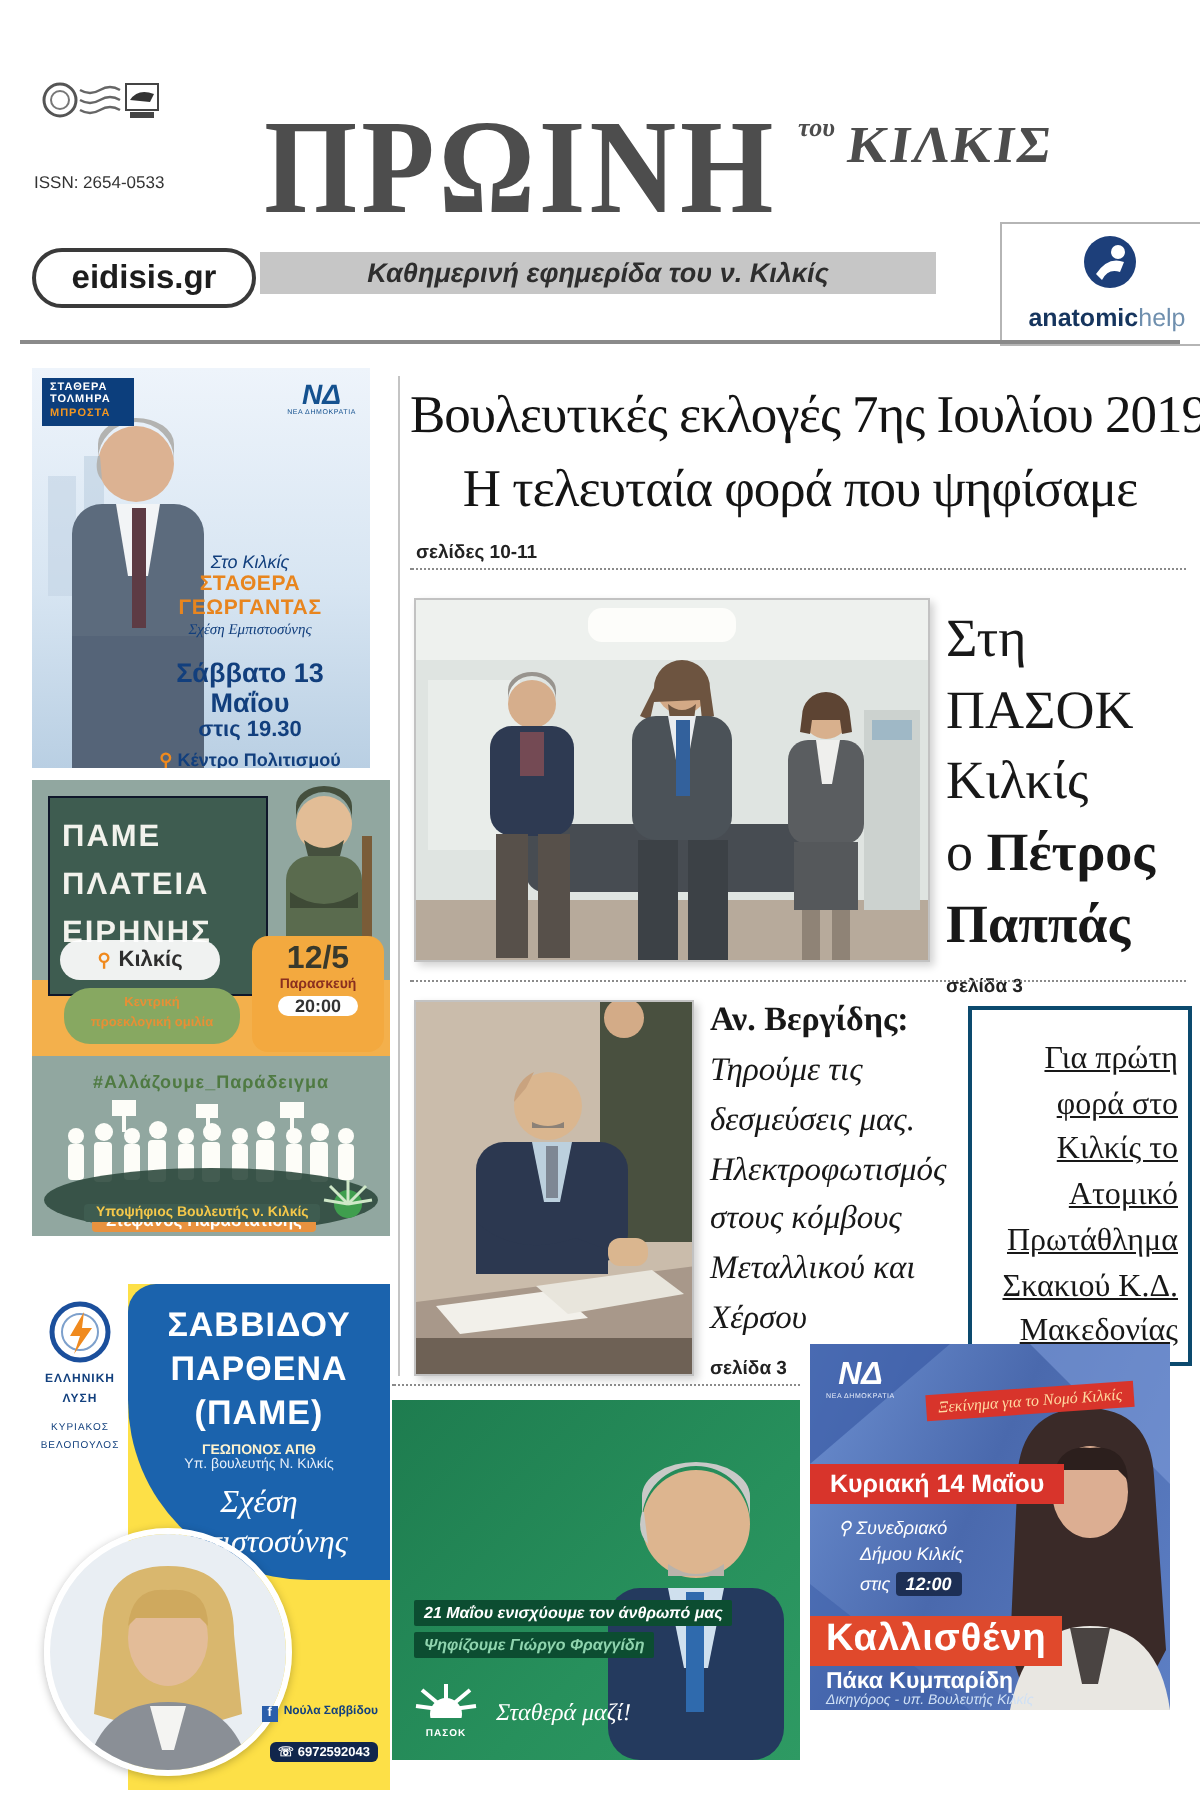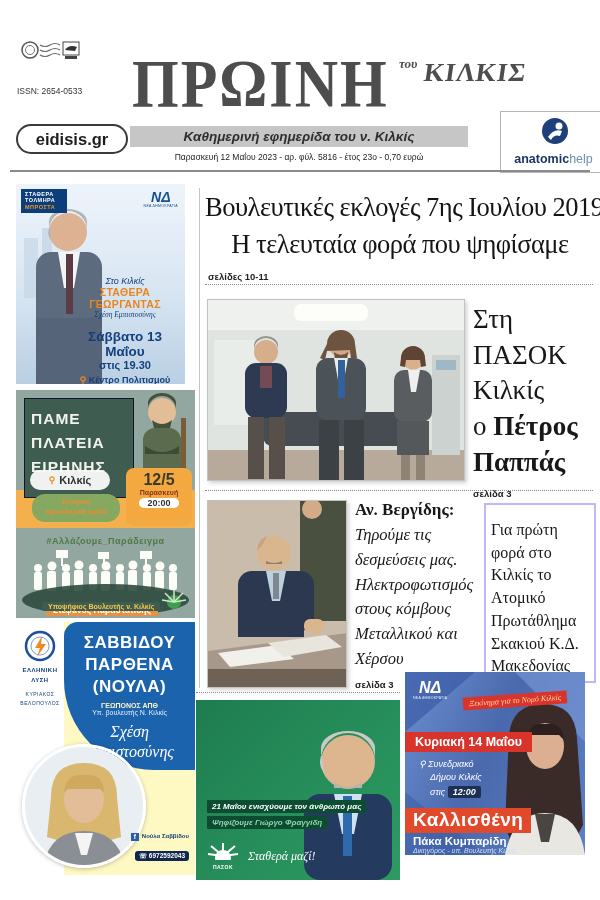--- a/index.html
+++ b/index.html
@@ -25,21 +25,21 @@
   .dotted { border-bottom:1.5px dotted #8a8a8a; }
   .vline { background:#c4c4c4; }
 
   
   .lead-line { font-family:"Liberation Serif", serif; font-size:26.5px; color:#141414; text-align:center; letter-spacing:-0.5px; white-space:nowrap; }
   .pagelabel { font-size:9.5px; font-weight:bold; color:#222; }
   .vipe-line { font-family:"Liberation Serif", serif; font-size:27px; color:#181818; line-height:1.32; }
   .photo { border:1px solid #c2c2c2; box-shadow:2px 2px 4px rgba(0,0,0,.18); overflow:hidden; background:#ddd; }
   .verg-name { font-family:"Liberation Serif", serif; font-size:17px; font-weight:bold; color:#181818; }
   .verg-quote { font-family:"Liberation Serif", serif; font-size:16.5px; font-style:italic; color:#181818; line-height:1.5; margin-top:3px; }
-  .chessbox { border:2px solid #c4b5fd; background:#fff; text-align:left; font-family:"Liberation Serif", serif; font-size:16px; color:#181818; line-height:1.42; padding:14px 5px; }
+  .chessbox { border:2px solid #0c4a6e; background:#fff; text-align:right; font-family:"Liberation Serif", serif; font-size:16px; color:#181818; line-height:1.42; padding:14px 5px;text-decoration:underline; }
 
   
   .ad-g { background:linear-gradient(180deg,#eef4fb 0%,#d7e5f2 55%,#b9cfe3 100%); overflow:hidden; }
   .g-badge { background:#0c3e7c; width:46px; padding:2px 0 3px 4px; line-height:1.15; }
   .g-badge div { font-size:5.5px; font-weight:bold; color:#fff; letter-spacing:.5px; }
   .g-badge .org { color:#f19622; }
   .nd-blue { color:#14518f; font-weight:bold; font-style:italic; font-size:14px; line-height:1; }
   .nd-sub-blue { color:#14518f; font-size:3.5px; letter-spacing:.3px; }
   .g-text { text-align:center; color:#123f7d; }
   .g-intro { font-size:9px; font-style:italic; }
@@ -60,21 +60,21 @@
   .p-date { font-size:16px; font-weight:900; color:#39392c; }
   .p-day { font-size:7px; font-weight:bold; color:#8a2f1f; }
   .p-time { background:#fff; border-radius:7px; width:40px; margin:2px auto 0; font-size:9px; font-weight:bold; color:#333; }
   .p-pill-green { background:#87a861; border-radius:13px; text-align:center; color:#e88f35; font-weight:bold; font-size:6.5px; line-height:1.5; padding-top:3px; }
   .p-hash { text-align:center; font-size:9px; font-weight:bold; color:#4f7a42; letter-spacing:.5px; }
   .p-ellipse { background:#2f4a3e; border-radius:50%; opacity:.9; }
   .p-cap1 { background:#e8923f; color:#fff; font-weight:bold; font-size:8.5px; padding:1px 7px; border-radius:2px; white-space:nowrap; }
   .p-cap2 { background:#3e5c50; color:#f5c84a; font-weight:bold; font-size:7px; padding:1px 6px; border-radius:2px; white-space:nowrap; }
 
   
-  .ad-s { background:#fef9c3; overflow:hidden; }
+  .ad-s { background:#fde047; overflow:hidden;margin-top:20px; }
   .s-left { background:#fff; }
   .s-party { font-size:6px; font-weight:bold; color:#12407e; text-align:center; line-height:1.6; letter-spacing:.5px; }
   .s-leader { font-size:5px; color:#12407e; text-align:center; line-height:1.7; letter-spacing:.5px; }
   .s-blue { background:#1b63ad; border-radius:14px 0 0 90px; text-align:center; color:#fff; }
   .s-name { font-size:17px; font-weight:bold; line-height:1.3; letter-spacing:.5px; }
   .s-role1 { font-size:7px; font-weight:bold; color:#fdf3cf; margin-top:4px; }
   .s-role2 { font-size:7px; color:#e8f0fa; }
   .s-slogan { font-family:"Liberation Serif", serif; font-style:italic; font-size:16px; margin-top:6px; line-height:1.25;text-align:center; }
   .s-circle { border-radius:50%; border:3px solid #fff; overflow:hidden; box-shadow:0 1px 4px rgba(0,0,0,.25); }
   .fbrow { display:flex; align-items:center; gap:3px; }
@@ -120,21 +120,20 @@
     </svg>
   </div>
   <div class="abs issn" style="left:17px; top:86px;">ISSN: 2654-0533</div>
 
   <div class="abs mast-title serif" style="left:132px; top:50px;">ΠΡΩΙΝΗ</div>
   <div class="abs mast-tou serif" style="left:399px; top:56px;">του</div>
   <div class="abs mast-region serif" style="left:424px; top:58px;">ΚΙΛΚΙΣ</div>
 
   <div class="abs graybar" style="left:130px; top:126px; width:338px; height:21px;">Καθημερινή εφημερίδα του ν. Κιλκίς</div>
   <div class="abs eidisis" style="left:16px; top:124px; width:112px; height:30px;">eidisis.gr</div>
-  <div class="abs dateline" style="left:134px; top:152px; width:330px;">Παρασκευή 12 Μαΐου 2023 - αρ. φύλ. 5816 - έτος 23ο - 0,70 ευρώ</div>
 
   <div class="abs sponsor-box" style="left:479px; top:111px; width:107px; height:62px;margin-left:21px;">
     <div class="abs" style="left:40px; top:5px;">
       <svg width="28" height="28" viewBox="0 0 28 28">
         <circle cx="14" cy="14" r="13" fill="#1d3f7a"></circle>
         <circle cx="18" cy="9" r="3.5" fill="#fff"></circle>
         <path d="M7 20 q6 -9 14 -6 l-2 5 q-6 -2 -9 4 z" fill="#fff"></path>
       </svg>
     </div>
     <div class="abs sponsor-name" style="left:0; top:40px; width:105px;">
@@ -348,21 +347,21 @@
       </div>
       <div class="abs s-leader" style="left:0; top:68px; width:48px;">
         <div>ΚΥΡΙΑΚΟΣ</div>
         <div>ΒΕΛΟΠΟΥΛΟΣ</div>
       </div>
     </div>
     <div class="abs s-blue" style="left:48px; top:0; width:131px; height:148px;">
       <div style="padding-top:10px;">
         <div class="s-name">ΣΑΒΒΙΔΟΥ</div>
         <div class="s-name">ΠΑΡΘΕΝΑ</div>
-        <div class="s-name">(ΝΟΥΛΑ)</div>
+        <div class="s-name">(ΠΑΜΕ)</div>
         <div class="s-role1">ΓΕΩΠΟΝΟΣ ΑΠΘ</div>
         <div class="s-role2">Υπ. βουλευτής Ν. Κιλκίς</div>
         <div class="s-slogan">
           <div>Σχέση</div>
           <div>Εμπιστοσύνης</div>
         </div>
       </div>
     </div>
     <div class="abs s-circle" style="left:6px; top:122px; width:124px; height:124px;">
       <svg width="118" height="118" viewBox="0 0 118 118">

